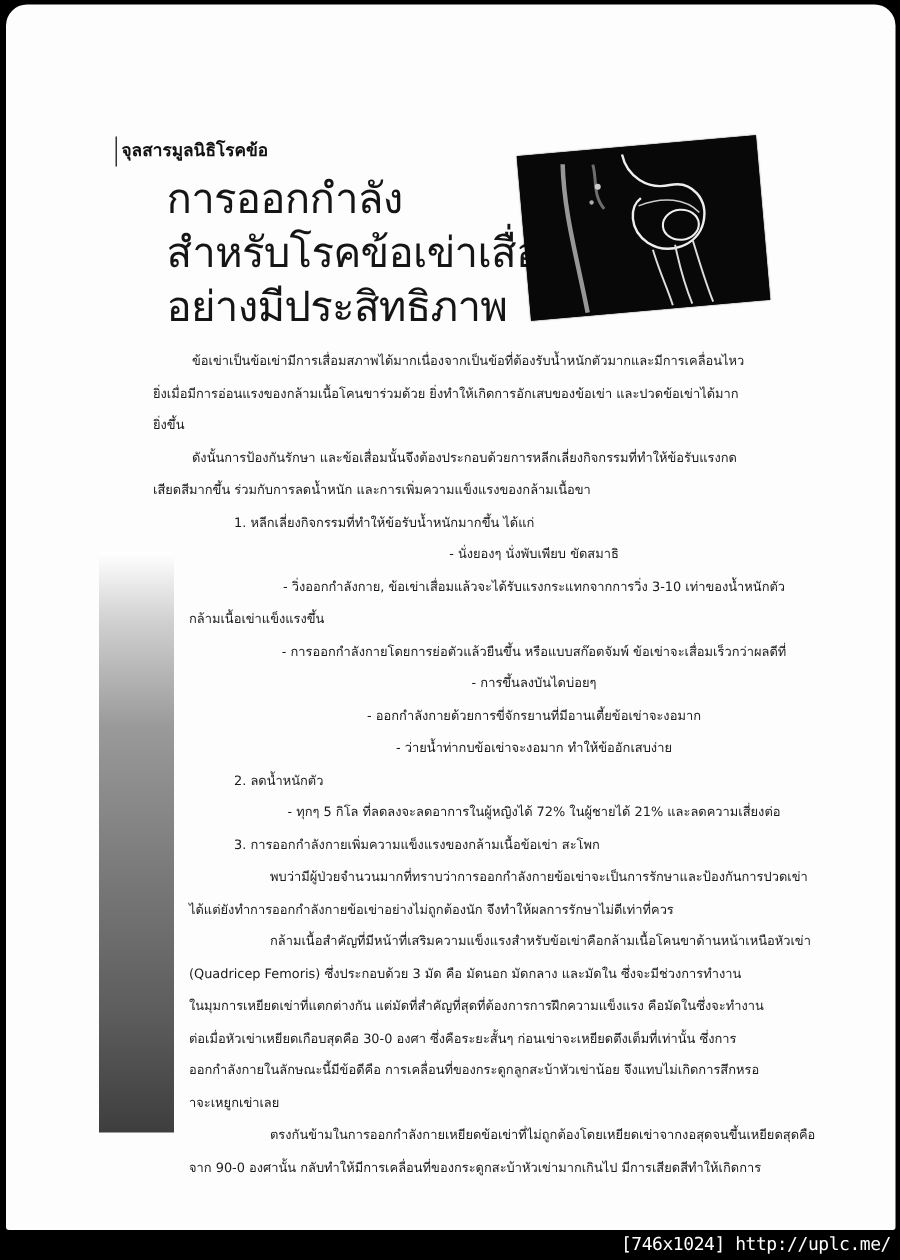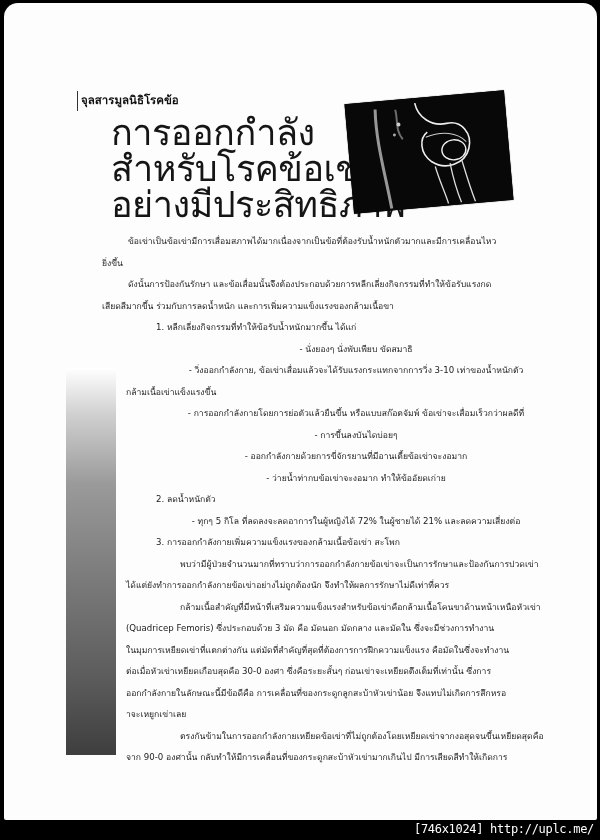--- a/index.html
+++ b/index.html
@@ -5,25 +5,25 @@
   * { box-sizing: border-box; margin: 0; padding: 0; }
   html, body { width: 600px; height: 840px; background: #000; overflow: hidden; }
   body { position: relative; font-family: "DejaVu Sans", sans-serif; color: #111; }
   .paper {
     position: absolute; left: 4px; top: 3px; width: 593px; height: 817px;
     background: #fdfdfd; border-radius: 14px 14px 2px 2px; overflow: hidden;
   }
   .section-label {
     position: absolute; left: 73px; top: 88px; height: 20px;
     border-left: 1.5px solid #333; padding-left: 3px;
-    font-family: Liberation Mono, monospace; font-weight: bold; font-size: 11.5px; line-height: 20px; color: #111;
+    font-family: Liberation Sans, sans-serif; font-weight: bold; font-size: 11.5px; line-height: 20px; color: #111;
   }
   .title {
     position: absolute; left: 107px; top: 112px; width: 260px;
-    font-family: "DejaVu Sans", sans-serif; font-weight: 300; font-size: 36px; line-height: 36px; color: #151515;
+    font-family: "DejaVu Sans", sans-serif; font-weight: 300; font-size: 28px; line-height: 36px; color: #151515;
     letter-spacing: -0.5px;
   }
   .title div { white-space: nowrap; }
   .photo {
     position: absolute; left: 345px; top: 94px; width: 160px; height: 110px;
     background: #0a0a0a; transform: rotate(-5deg);
     box-shadow: 0 0 1px #000;
   }
   .photo svg { width: 100%; height: 100%; }
   .sidebar-bar {
@@ -72,33 +72,34 @@
       <ellipse cx="105" cy="55" rx="12" ry="10" stroke="#eee" stroke-width="1.4" fill="none"></ellipse>
       <path d="M85 70 C88 85, 92 95, 95 108 M100 68 C102 85, 104 95, 108 108 M112 66 C115 80, 118 95, 122 108" stroke="#ddd" stroke-width="1.3" fill="none"></path>
       <path d="M78 40 C95 35, 110 38, 118 48" stroke="#ccc" stroke-width="1" fill="none"></path>
     </svg>
   </div>
 
   <div class="sidebar-bar"></div>
 
   <div class="body-text">
     <span class="p indent wide">ข้อเข่าเป็นข้อเข่ามีการเสื่อมสภาพได้มากเนื่องจากเป็นข้อที่ต้องรับน้ำหนักตัวมากและมีการเคลื่อนไหว</span>
+    <span class="p wide">ยิ่งเมื่อมีการอ่อนแรงของกล้ามเนื้อโคนขาร่วมด้วย ยิ่งทำให้เกิดการอักเสบของข้อเข่า และปวดข้อเข่าได้มาก</span>
     <span class="p wide">ยิ่งขึ้น</span>
 
     <span class="p indent wide">ดังนั้นการป้องกันรักษา และข้อเสื่อมนั้นจึงต้องประกอบด้วยการหลีกเลี่ยงกิจกรรมที่ทำให้ข้อรับแรงกด</span>
     <span class="p wide">เสียดสีมากขึ้น ร่วมกับการลดน้ำหนัก และการเพิ่มความแข็งแรงของกล้ามเนื้อขา</span>
 
     <span class="p li1">1. หลีกเลี่ยงกิจกรรมที่ทำให้ข้อรับน้ำหนักมากขึ้น ได้แก่</span>
     <span class="p li2">- นั่งยองๆ นั่งพับเพียบ ขัดสมาธิ</span>
     <span class="p li2">- วิ่งออกกำลังกาย, ข้อเข่าเสื่อมแล้วจะได้รับแรงกระแทกจากการวิ่ง 3-10 เท่าของน้ำหนักตัว</span>
     <span class="p">กล้ามเนื้อเข่าแข็งแรงขึ้น</span>
     <span class="p li2">- การออกกำลังกายโดยการย่อตัวแล้วยืนขึ้น หรือแบบสก๊อตจัมพ์ ข้อเข่าจะเสื่อมเร็วกว่าผลดีที่</span>
     <span class="p li2">- การขึ้นลงบันไดบ่อยๆ</span>
     <span class="p li2">- ออกกำลังกายด้วยการขี่จักรยานที่มีอานเตี้ยข้อเข่าจะงอมาก</span>
-    <span class="p li2">- ว่ายน้ำท่ากบข้อเข่าจะงอมาก ทำให้ข้ออัยดเก่าย</span>
+    <span class="p li2">- ว่ายน้ำท่ากบข้อเข่าจะงอมาก ทำให้ข้ออักเสบง่าย</span>
 
     <span class="p li1">2. ลดน้ำหนักตัว</span>
     <span class="p li2">- ทุกๆ 5 กิโล ที่ลดลงจะลดอาการในผู้หญิงได้ 72% ในผู้ชายได้ 21% และลดความเสี่ยงต่อ</span>
 
     <span class="p li1">3. การออกกำลังกายเพิ่มความแข็งแรงของกล้ามเนื้อข้อเข่า สะโพก</span>
     <span class="p indent" style="padding-left:28px;">พบว่ามีผู้ป่วยจำนวนมากที่ทราบว่าการออกกำลังกายข้อเข่าจะเป็นการรักษาและป้องกันการปวดเข่า</span>
     <span class="p">ได้แต่ยังทำการออกกำลังกายข้อเข่าอย่างไม่ถูกต้องนัก จึงทำให้ผลการรักษาไม่ดีเท่าที่ควร</span>
 
     <span class="p indent" style="padding-left:28px;">กล้ามเนื้อสำคัญที่มีหน้าที่เสริมความแข็งแรงสำหรับข้อเข่าคือกล้ามเนื้อโคนขาด้านหน้าเหนือหัวเข่า</span>
     <span class="p">(Quadricep Femoris) ซึ่งประกอบด้วย 3 มัด คือ มัดนอก มัดกลาง และมัดใน ซึ่งจะมีช่วงการทำงาน</span>

